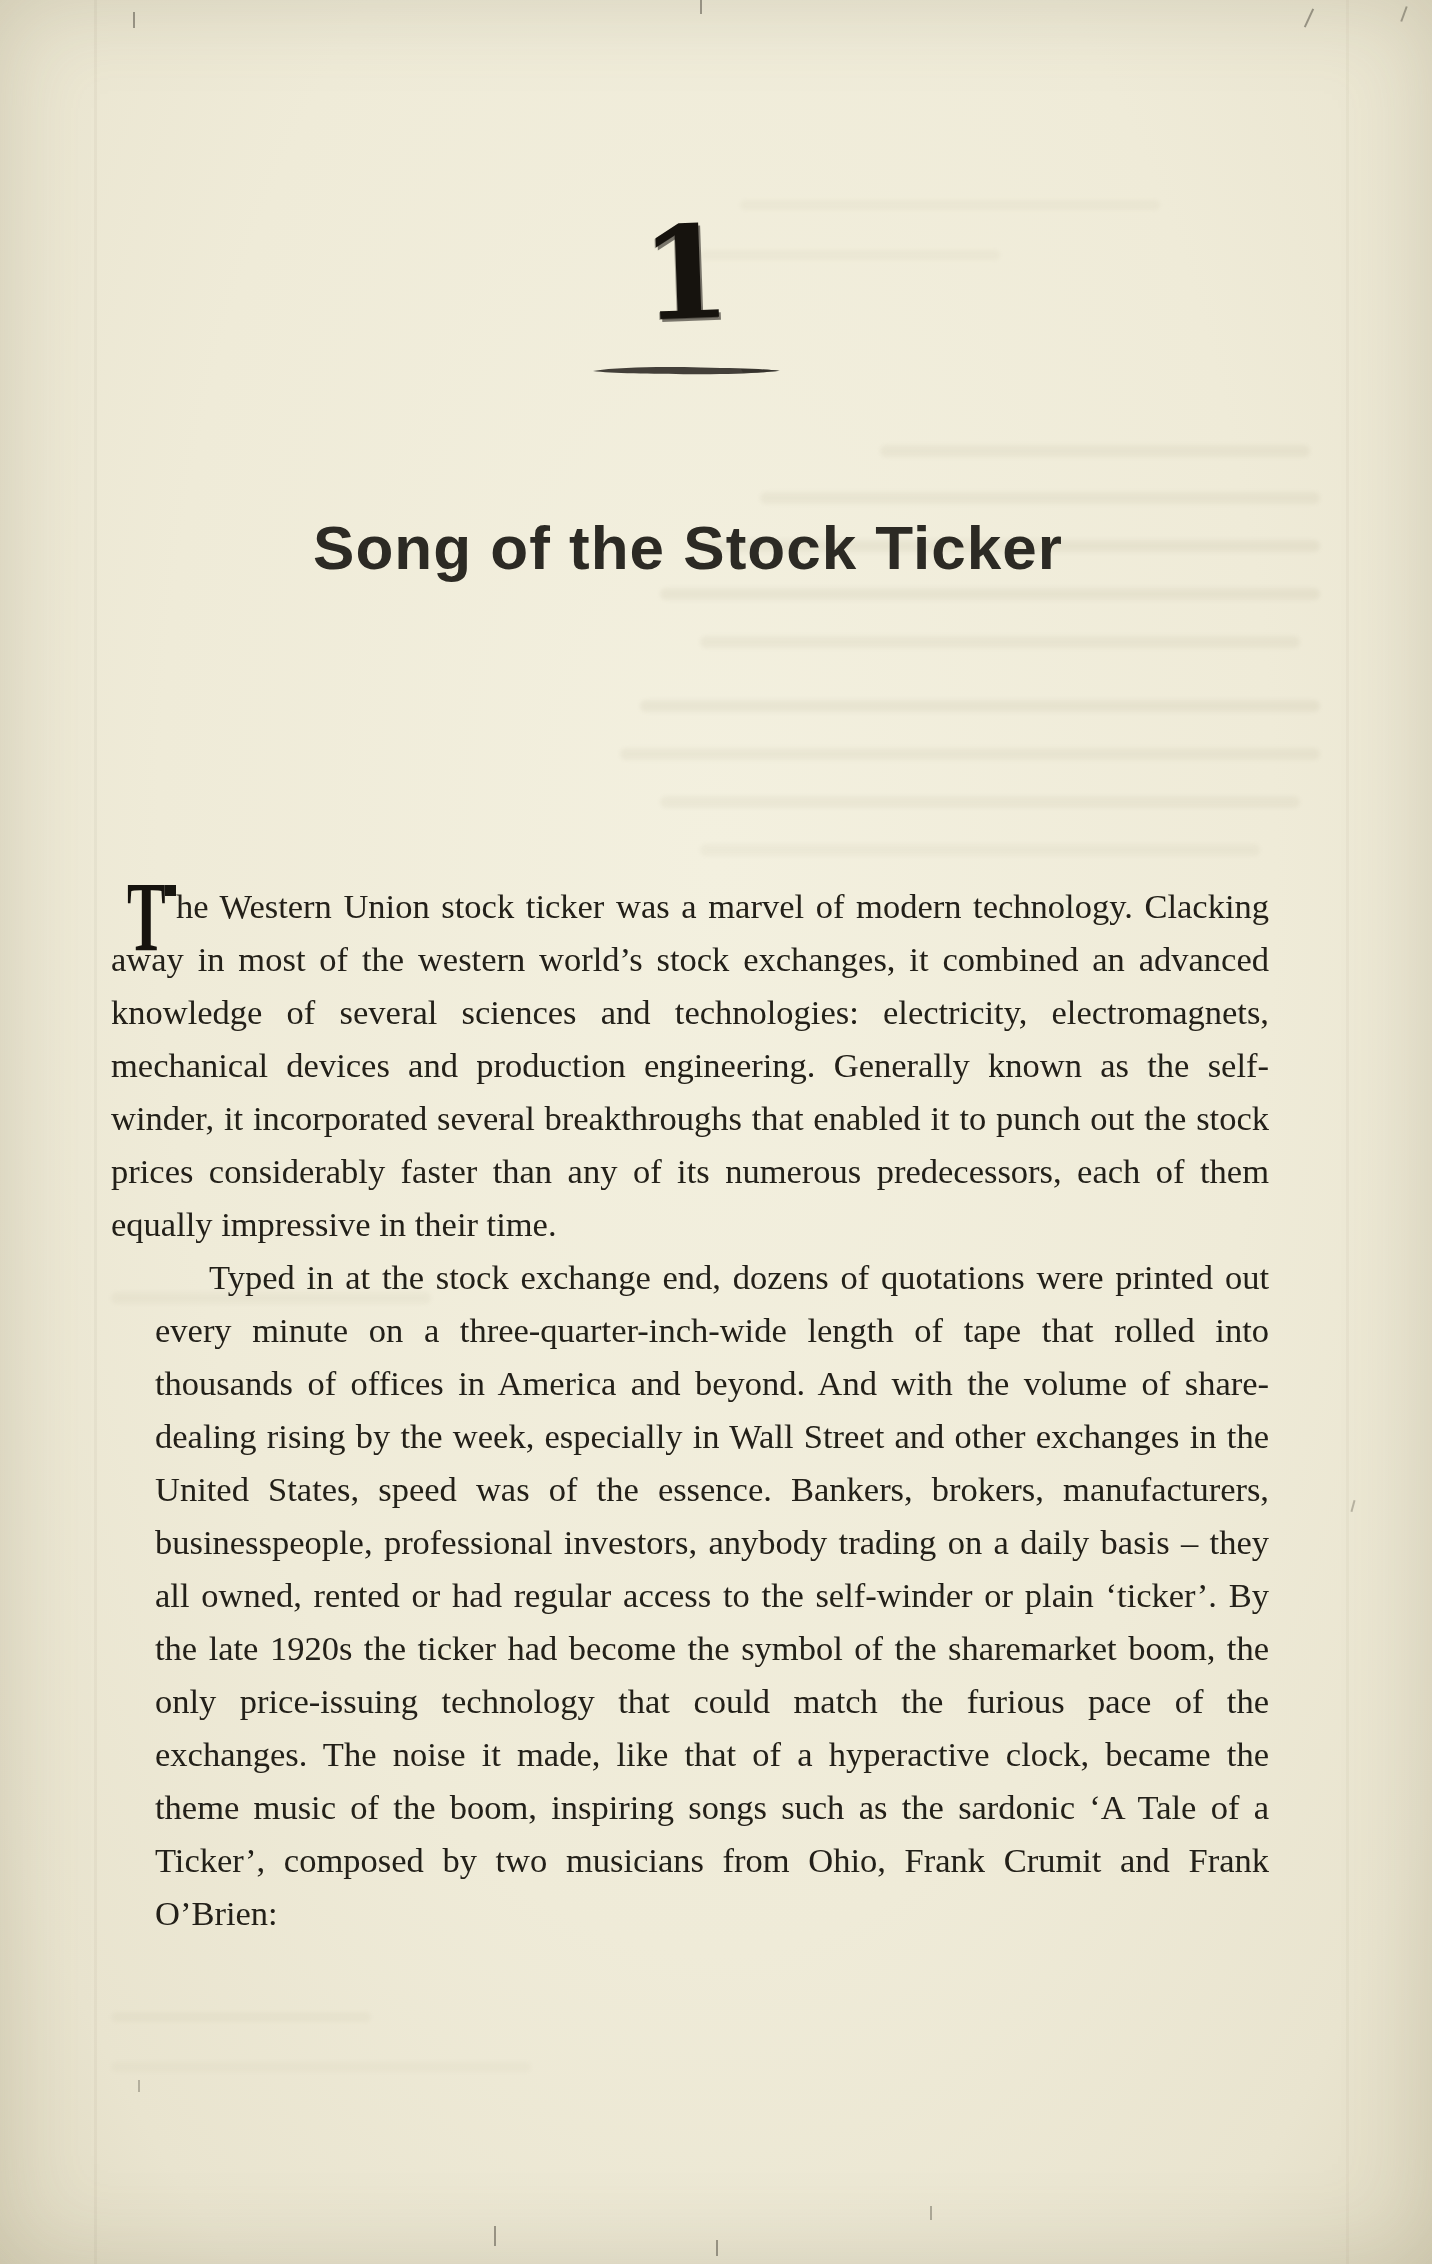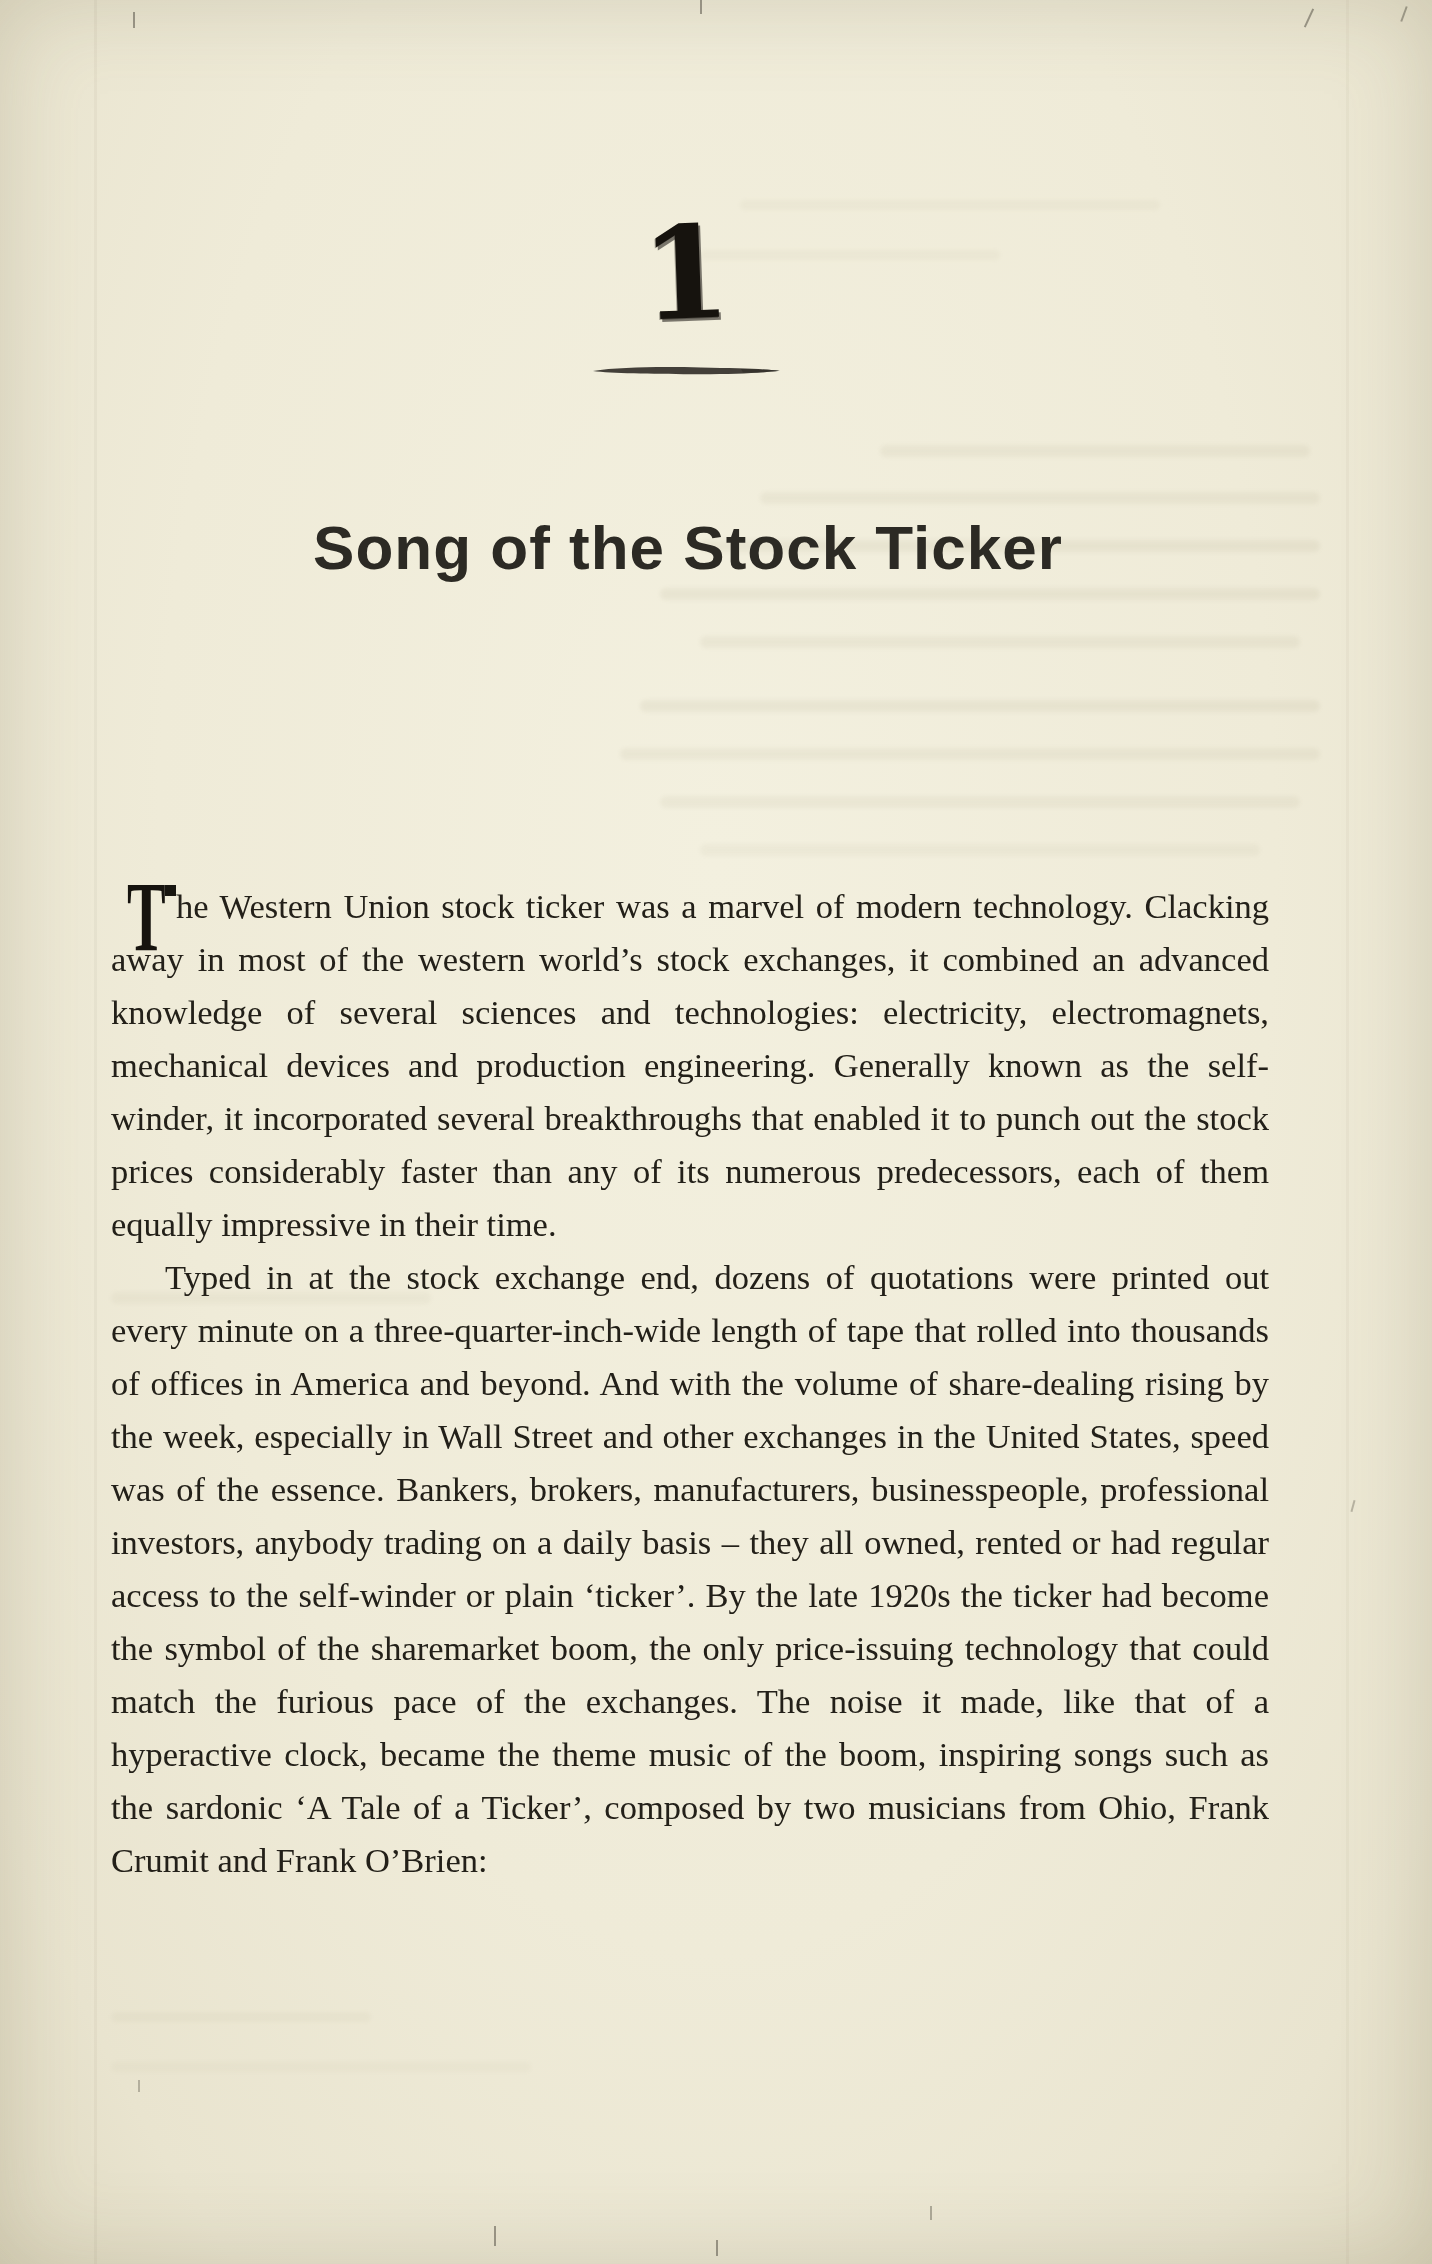--- a/index.html
+++ b/index.html
@@ -49,21 +49,21 @@
   }
 
   .chapter-body{
     position:absolute;top:880px;left:111px;width:1158px;
     font-size:34.5px;line-height:53px;
     text-align:justify;
     z-index:2;
   }
   .para{margin:0;}
   .para.first{position:relative;text-indent:65px;}
-  .para.indent{text-indent:54px;}
+  .para.indent{text-indent:54px;margin-left:44px;}
   .dropcap{
     position:absolute;left:16px;top:-13px;
     font-family:"Liberation Serif", serif;
     font-weight:700;font-size:100px;line-height:1;
     color:#16130e;
     transform:scaleX(0.58);transform-origin:0 0;
     text-indent:0;
   }
   .dropcap-mark{
     position:absolute;left:54px;top:5px;width:11px;height:11px;

